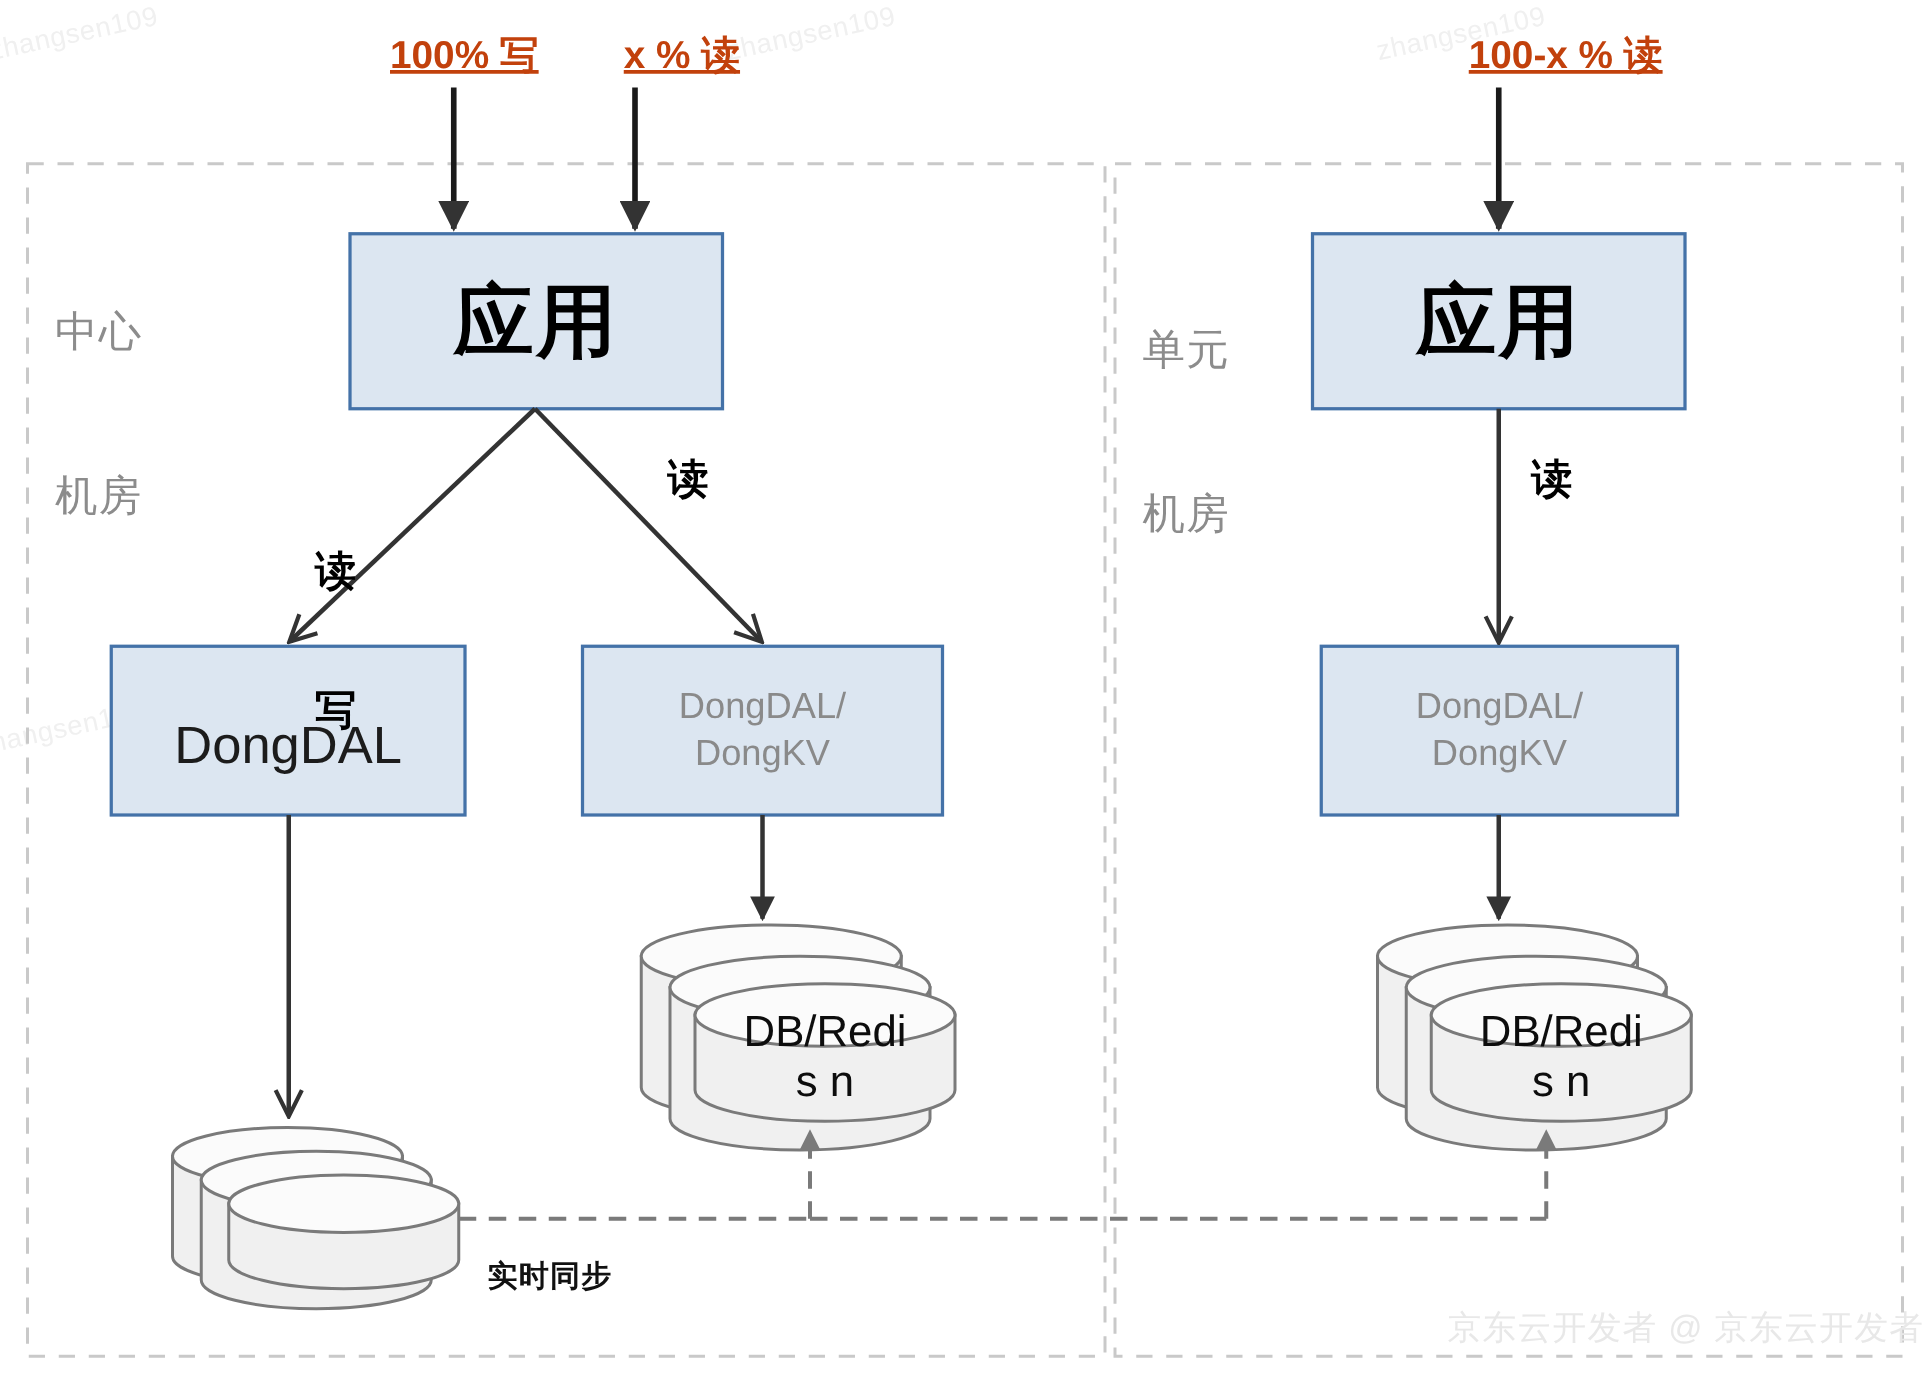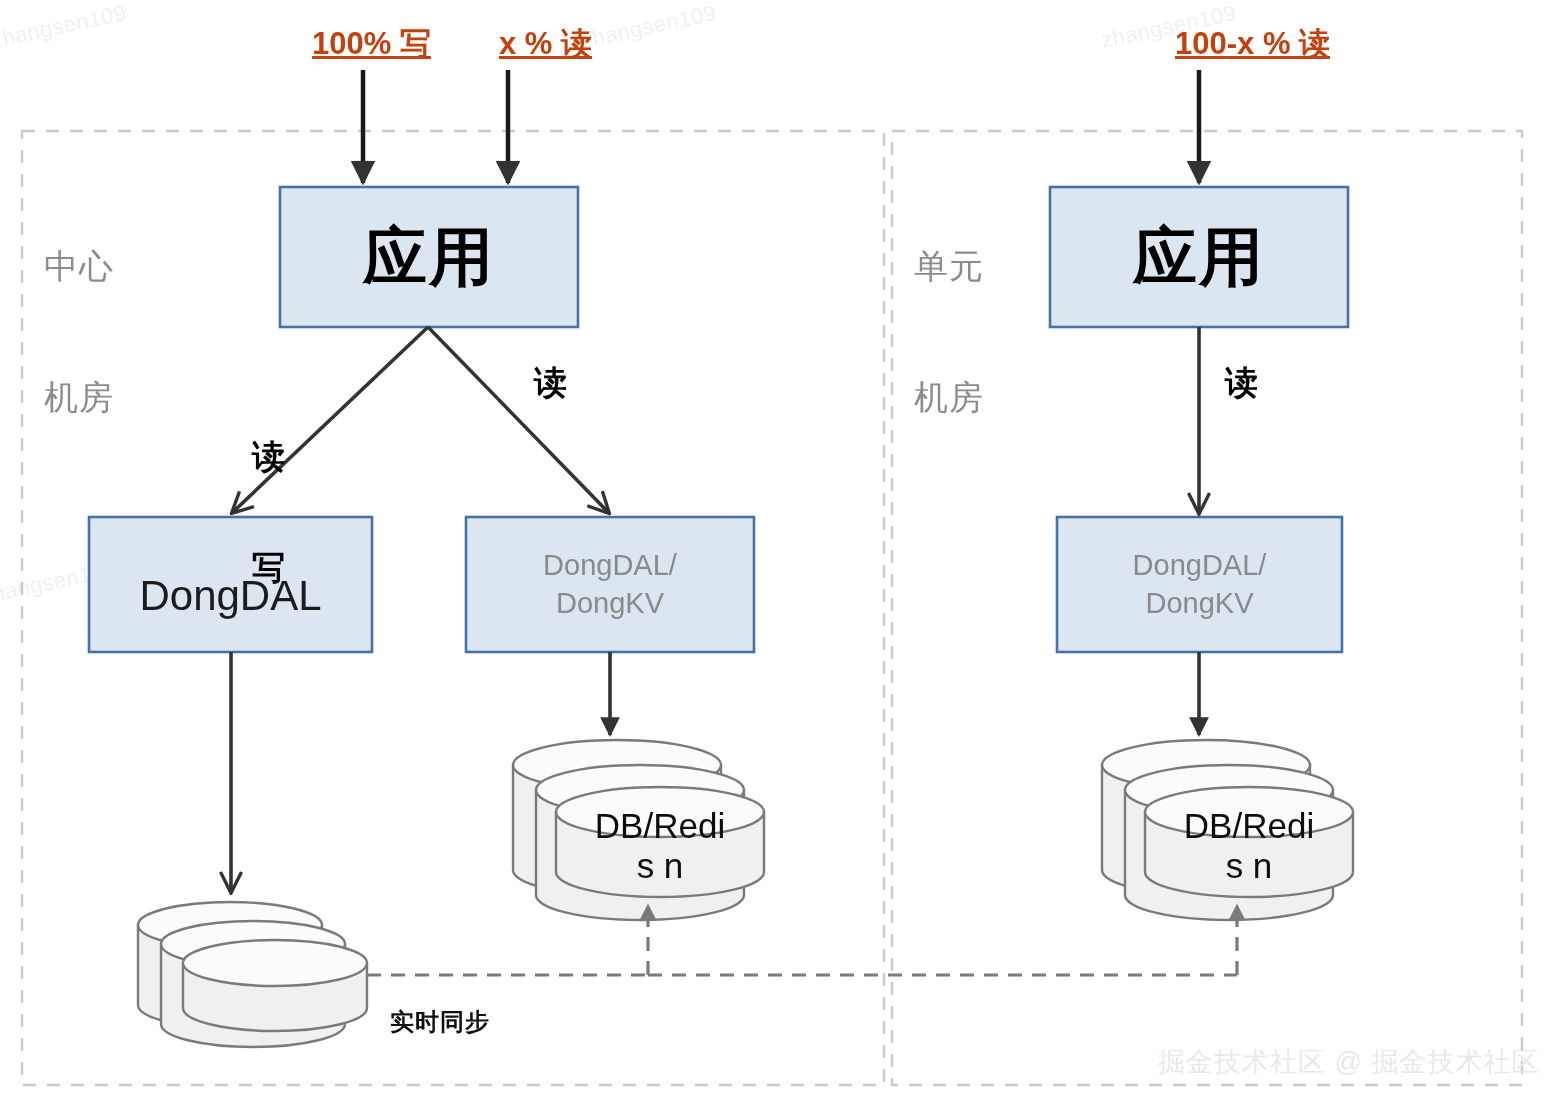--- a/index.html
+++ b/index.html
@@ -213,21 +213,21 @@
   </svg>
 
   <div class="lbl flow-label" style="left:312px; top:26px;">100% 写</div>
   <div class="lbl flow-label" style="left:499px; top:26px;">x % 读</div>
   <div class="lbl flow-label" style="left:1175px; top:26px;">100-x % 读</div>
 
   <div class="lbl zone-label" style="left:44px; top:158px;">
     <div>中心</div>
     <div>机房</div>
   </div>
-  <div class="lbl zone-label" style="left:914px; top:158px;text-align:center;">
+  <div class="lbl zone-label" style="left:914px; top:172px;text-align:center;">
     <div>单元</div>
     <div>机房</div>
   </div>
 
   <div class="box-label" style="left:280px; top:187px; width:298px; height:140px;">
     <span class="box-app-text">应用</span>
   </div>
   <div class="box-label" style="left:89px; top:517px; width:283px; height:157px;">
     <span class="box-dal-text">DongDAL</span>
   </div>
@@ -257,15 +257,15 @@
 
   <div class="lbl edge-label" style="left:1225px; top:365px;">读</div>
 
   <div class="cyl-text" style="left:1145px; top:806px; width:208px; font-size:35px;">
     <div>DB/Redi</div>
     <div>s n</div>
   </div>
 
   <div class="lbl sync-label" style="left:390px; top:1008px;">实时同步</div>
 
-  <div class="credit" style="left:1158px; top:1044px;">掘金技术社区 @ 掘金技术社区</div>
+  <div class="credit" style="left:1158px; top:1044px;">京东云开发者 @ 京东云开发者</div>
 
 </div>
 
 </body></html>

